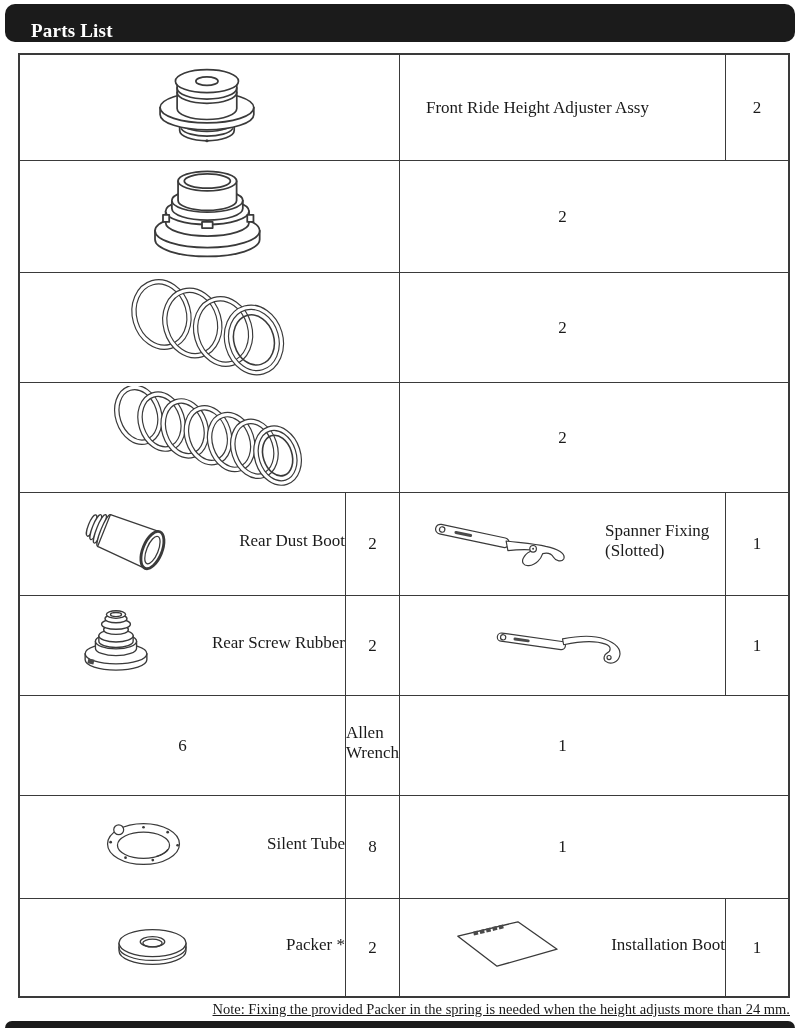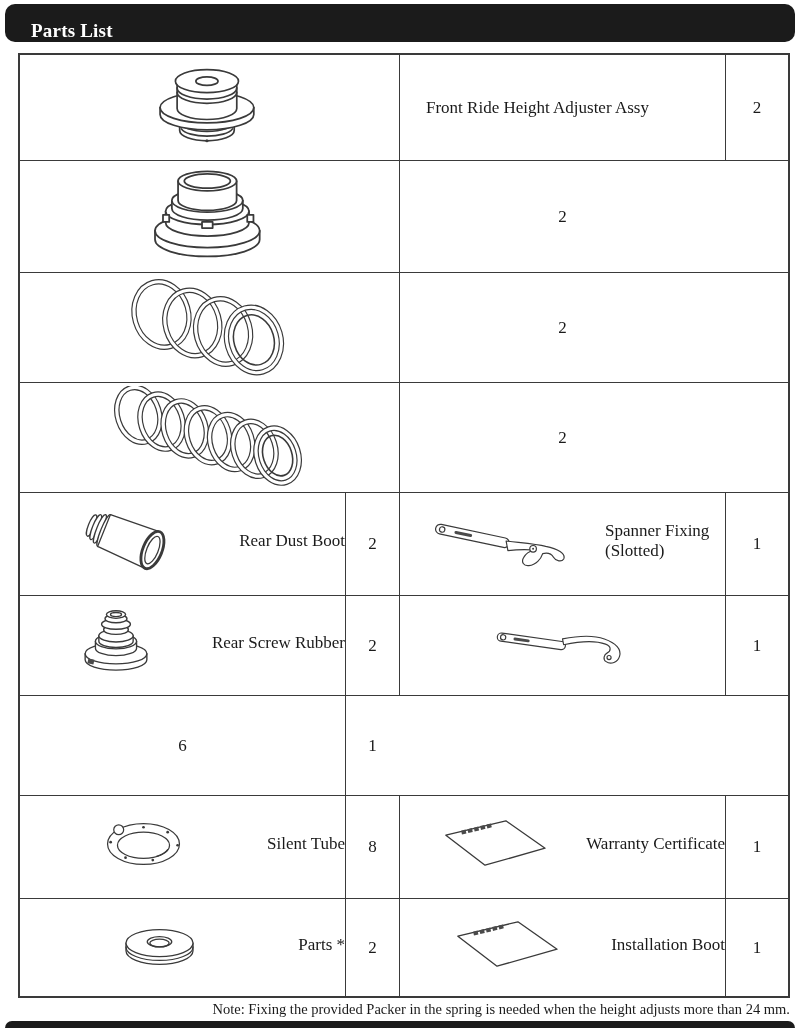--- a/index.html
+++ b/index.html
@@ -25,21 +25,21 @@
   .r5{height:103px}.r6{height:100px}.r7{height:100px}.r8{height:103px}.r9{height:99px}
   .cell { border-left:1px solid #3a3a3a; position:relative; overflow:hidden; }
   .cell:first-child { border-left:none; }
   .img-cell { display:flex; align-items:center; justify-content:center; }
   .name-cell { display:flex; align-items:center; padding-left:26px; font-size:17px; }
   .qty-cell { display:flex; align-items:center; justify-content:center; font-size:17px; }
   .img-label-cell { display:flex; flex-direction:row; align-items:center; justify-content:flex-end; padding-bottom:6px; }
   .img-label-cell .pic { flex:1; display:flex; align-items:center; justify-content:center; width:100%; }
   .part-label { font-size:17px; line-height:20px; }
 
-  .note { position:absolute; left:0; top:1001px; width:790px; text-align:right; font-size:14.5px; }
+  .note { position:absolute; left:0; top:1001px; width:790px; text-align:right; font-size:14.5px;text-decoration:underline; }
   .bottom-bar { position:absolute; left:5px; right:5px; bottom:0; height:7px; background:#1b1b1b; border-radius:8px 8px 0 0; }
 
   
   svg { display:block; }
   .s  { stroke:#3a3a3a; stroke-width:2; fill:#fff; stroke-linejoin:round; stroke-linecap:round; }
   .sn { stroke:#3a3a3a; stroke-width:2; fill:none; stroke-linejoin:round; stroke-linecap:round; }
   .thk{ stroke-width:4.5; }
   .dk { fill:#4a4a4a; stroke:none; }
   .dot{ fill:#3a3a3a; stroke:none; }
   .cb { fill:none; stroke:#3a3a3a; stroke-width:7; }
@@ -204,20 +204,29 @@
             <path class="s" d="M140,48 C170,42 195,42 212,48 C232,55 242,66 238,78 C235,88 223,93 215,87 C209,83 211,75 217,72 C223,69 225,61 214,57 C198,51 170,52 142,58 Z"></path>
             <circle class="s" cx="220" cy="80" r="3.5"></circle>
           </svg>
         </div>
       </div>
       <div class="cell qty-cell">1</div>
     </div>
 
     <div class="row split r7">
       <div class="cell qty-cell">6</div>
+      <div class="cell img-label-cell">
+        <div class="pic">
+          <svg width="190" height="58" viewBox="0 0 240 90">
+            <path d="M96,12 L70,52 L192,72" fill="none" stroke="#3a3a3a" stroke-width="7" stroke-linecap="round" stroke-linejoin="round"></path>
+            <path d="M96,12 L70,52 L192,72" fill="none" stroke="#fff" stroke-width="3.6" stroke-linecap="round" stroke-linejoin="round"></path>
+          </svg>
+        </div>
+        <div class="part-label">Allen Wrench</div>
+      </div>
       <div class="cell qty-cell">1</div>
     </div>
 
     <div class="row split r8">
       <div class="cell img-label-cell">
         <div class="pic">
           <svg width="165" height="62" viewBox="0 0 170 100">
             <ellipse class="s" cx="85" cy="50" rx="58" ry="33" stroke-width="2.4"></ellipse>
             <ellipse class="s" cx="85" cy="52" rx="42" ry="21" stroke-width="2.4"></ellipse>
             <path class="sn" d="M106,70 A42,21 0 0 0 124,59" stroke-width="6"></path>
@@ -226,44 +235,35 @@
             <circle class="dot" cx="124" cy="31" r="2.2"></circle>
             <circle class="dot" cx="140" cy="52" r="2.2"></circle>
             <circle class="dot" cx="100" cy="76" r="2.2"></circle>
             <circle class="dot" cx="56" cy="72" r="2.2"></circle>
             <circle class="dot" cx="32" cy="47" r="2.2"></circle>
           </svg>
         </div>
         <div class="part-label">Silent Tube</div>
       </div>
       <div class="cell qty-cell">8</div>
-      <div class="cell img-label-cell">
-        <div class="pic">
-          <svg width="175" height="62" viewBox="0 0 210 95">
-            <path class="s" d="M32,34 L124,12 L184,54 L92,80 Z"></path>
-            <line x1="56" y1="30" x2="102" y2="19" stroke="#4a4a4a" stroke-width="6" stroke-dasharray="7,3"></line>
-          </svg>
-        </div>
-        <div class="part-label">Warranty Certificate</div>
-      </div>
       <div class="cell qty-cell">1</div>
     </div>
 
     <div class="row split r9">
       <div class="cell img-label-cell">
         <div class="pic">
           <svg width="135" height="58" viewBox="0 0 160 90">
             <path class="s" d="M28,42 v12 a52,21 0 0 0 104,0 v-12 Z"></path>
             <path class="sn" d="M28,48 a52,21 0 0 0 104,0"></path>
             <ellipse class="s" cx="80" cy="42" rx="52" ry="21"></ellipse>
             <ellipse class="s" cx="80" cy="40" rx="19" ry="8"></ellipse>
             <ellipse class="sn" cx="80" cy="42" rx="15" ry="6"></ellipse>
           </svg>
         </div>
-        <div class="part-label">Parts *</div>
+        <div class="part-label">Packer *</div>
       </div>
       <div class="cell qty-cell">2</div>
       <div class="cell img-label-cell">
         <div class="pic">
           <svg width="175" height="62" viewBox="0 0 210 95">
             <path class="s" d="M32,34 L124,12 L184,54 L92,80 Z"></path>
             <line x1="56" y1="30" x2="102" y2="19" stroke="#4a4a4a" stroke-width="6" stroke-dasharray="7,3"></line>
           </svg>
         </div>
         <div class="part-label">Installation Boot</div>

